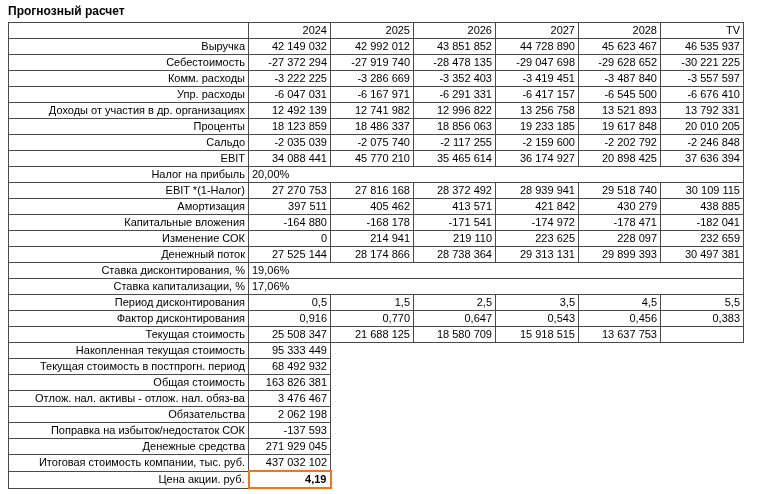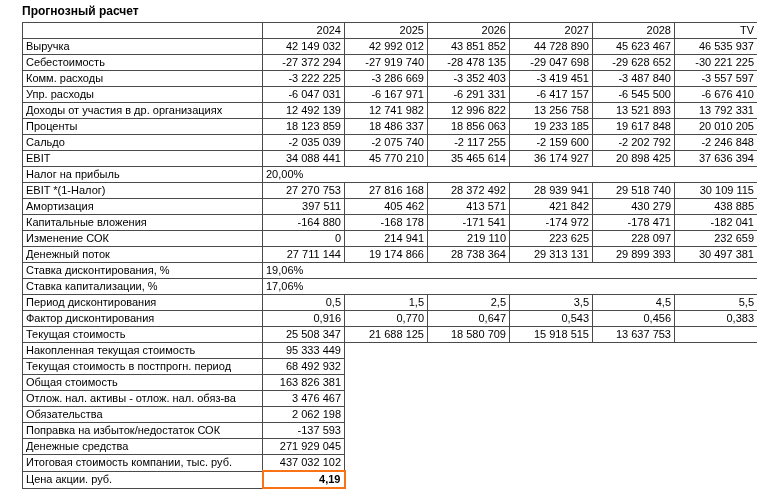--- a/index.html
+++ b/index.html
@@ -1,25 +1,25 @@
 <!DOCTYPE html>
 <html><head>
 <meta charset="utf-8">
 <style>
   html,body{margin:0;padding:0;background:#ffffff;}
   body{width:757px;height:494px;overflow:hidden;font-family:"Liberation Sans",sans-serif;color:#000;}
-  .wrap{padding:4px 0 0 8px;margin-left:14px;}
+  .wrap{padding:4px 0 0 8px;}
   .title{font-size:12px;font-weight:bold;margin:0 0 4px 0;white-space:nowrap;}
   table{border-collapse:collapse;table-layout:fixed;width:735px;}
   col.c-label{width:240px;}
   col.c-val{width:82px;}
   col.c-val2{width:83px;}
   th,td{font-size:11px;font-weight:normal;height:15px;padding:0 3px;border:1px solid #4a4a4a;
         white-space:nowrap;overflow:hidden;line-height:15px;vertical-align:middle;}
-  .lbl{text-align:left;}
+  .lbl{text-align:right;}
   .num{text-align:right;}
   .ctr{text-align:left;}
   td.nob{border:none;background:#fff;}
   td.thick{border:2px solid #f97316;font-weight:bold;}
   thead th{font-weight:normal;padding-left:29px;}
 </style>
 </head>
 <body>
 
 <div class="wrap">
@@ -153,22 +153,22 @@
           <td class="lbl">Изменение СОК</td>
           <td class="num">0</td>
           <td class="num">214 941</td>
           <td class="num">219 110</td>
           <td class="num">223 625</td>
           <td class="num">228 097</td>
           <td class="num">232 659</td>
         </tr>
         <tr>
           <td class="lbl">Денежный поток</td>
-          <td class="num">27 711 144</td>
-          <td class="num">19 174 866</td>
+          <td class="num">27 525 144</td>
+          <td class="num">28 174 866</td>
           <td class="num">28 738 364</td>
           <td class="num">29 313 131</td>
           <td class="num">29 899 393</td>
           <td class="num">30 497 381</td>
         </tr>
         <tr>
           <td class="lbl">Ставка дисконтирования, %</td>
           <td colspan="6" class="ctr">19,06%</td>
         </tr>
         <tr>

